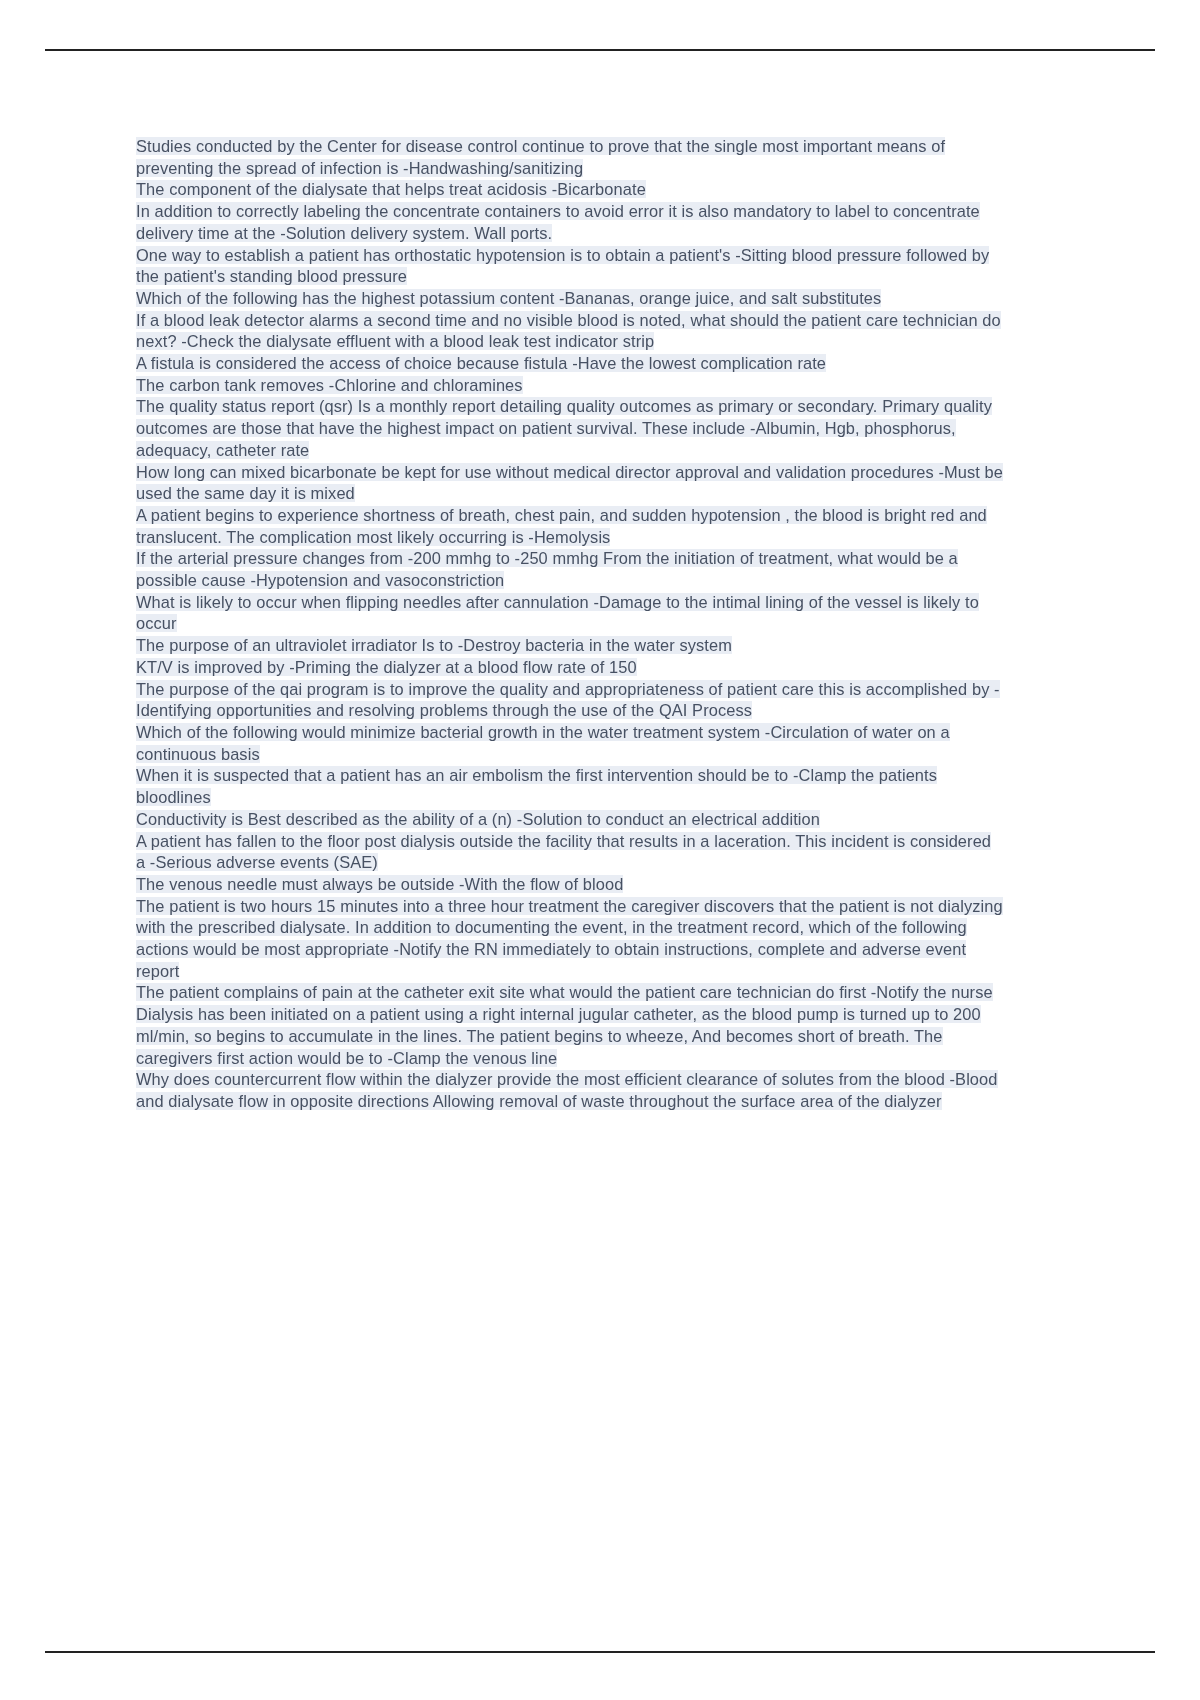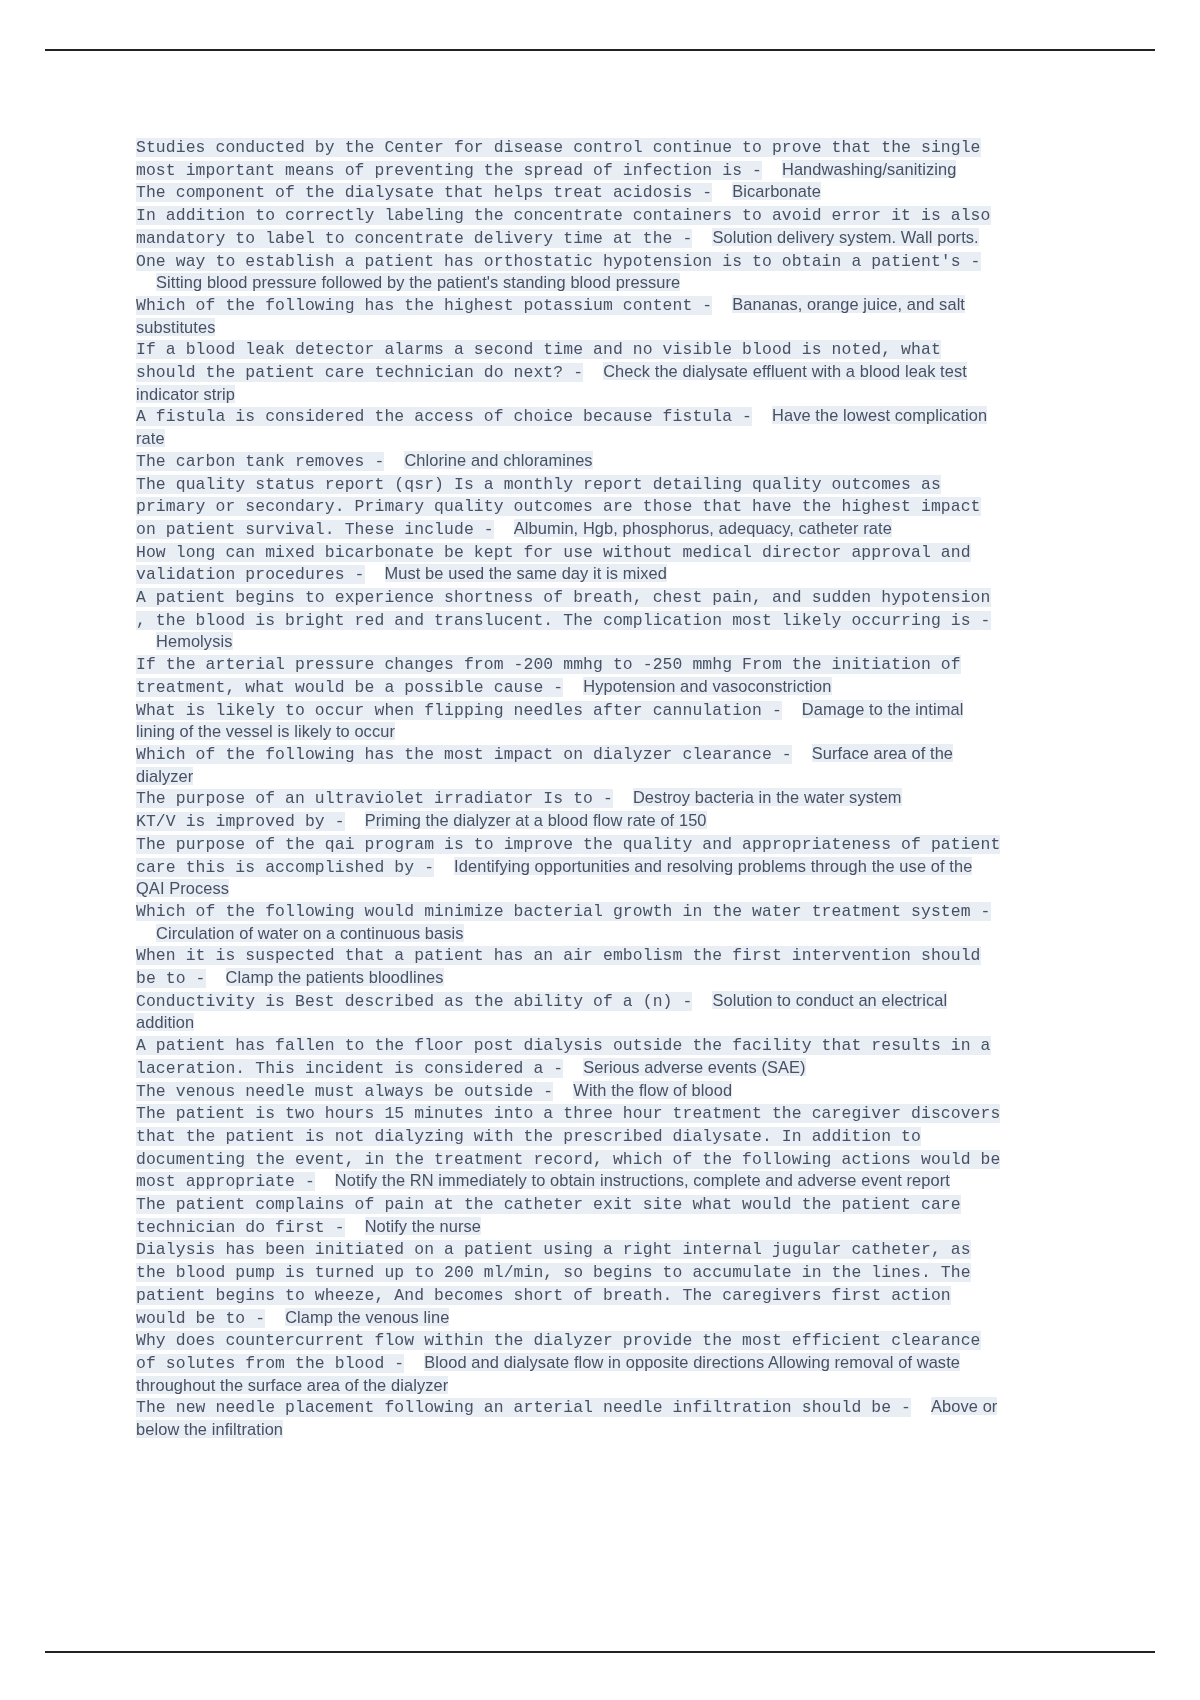--- a/index.html
+++ b/index.html
@@ -37,25 +37,24 @@
     font-size: 16.4px;
     line-height: 21.7px;
     letter-spacing: 0.1px;
   }
   .qa {
     margin: 0;
     padding: 0;
   }
   .qa .q {
     background: var(--hl-color, #e8ecf3);
-    font-family: Liberation Mono, monospace;
   }
   .qa .a {
     background: var(--hl-color, #e8ecf3);
-    margin-left: 20px;
+    margin-left: 0;
   }
 </style>
 </head>
 <body style="--page-bg: #ffffff; --text-color: #475163; --hl-color: #e9edf4; --rule-color: #222222;">
 
 <div class="page">
   <div class="rule top"></div>
   <div class="doc-content">
       <p class="qa"><span class="q">Studies conducted by the Center for disease control continue to prove that the single most important means of preventing the spread of infection is -</span><span class="a">Handwashing/sanitizing</span></p>
       <p class="qa"><span class="q">The component of the dialysate that helps treat acidosis -</span><span class="a">Bicarbonate</span></p>
@@ -63,29 +62,27 @@
       <p class="qa"><span class="q">One way to establish a patient has orthostatic hypotension is to obtain a patient's -</span><span class="a">Sitting blood pressure followed by the patient's standing blood pressure</span></p>
       <p class="qa"><span class="q">Which of the following has the highest potassium content -</span><span class="a">Bananas, orange juice, and salt substitutes</span></p>
       <p class="qa"><span class="q">If a blood leak detector alarms a second time and no visible blood is noted, what should the patient care technician do next? -</span><span class="a">Check the dialysate effluent with a blood leak test indicator strip</span></p>
       <p class="qa"><span class="q">A fistula is considered the access of choice because fistula -</span><span class="a">Have the lowest complication rate</span></p>
       <p class="qa"><span class="q">The carbon tank removes -</span><span class="a">Chlorine and chloramines</span></p>
       <p class="qa"><span class="q">The quality status report (qsr) Is a monthly report detailing quality outcomes as primary or secondary. Primary quality outcomes are those that have the highest impact on patient survival. These include -</span><span class="a">Albumin, Hgb, phosphorus, adequacy, catheter rate</span></p>
       <p class="qa"><span class="q">How long can mixed bicarbonate be kept for use without medical director approval and validation procedures -</span><span class="a">Must be used the same day it is mixed</span></p>
       <p class="qa"><span class="q">A patient begins to experience shortness of breath, chest pain, and sudden hypotension , the blood is bright red and translucent. The complication most likely occurring is -</span><span class="a">Hemolysis</span></p>
       <p class="qa"><span class="q">If the arterial pressure changes from -200 mmhg to -250 mmhg From the initiation of treatment, what would be a possible cause -</span><span class="a">Hypotension and vasoconstriction</span></p>
       <p class="qa"><span class="q">What is likely to occur when flipping needles after cannulation -</span><span class="a">Damage to the intimal lining of the vessel is likely to occur</span></p>
-      <p class="qa"><span class="q">Which of the following has the most impact on dialyzer clearance -</span><span class="a">Surface area of the dialyzer</span></p>
       <p class="qa"><span class="q">The purpose of an ultraviolet irradiator Is to -</span><span class="a">Destroy bacteria in the water system</span></p>
       <p class="qa"><span class="q">KT/V is improved by -</span><span class="a">Priming the dialyzer at a blood flow rate of 150</span></p>
       <p class="qa"><span class="q">The purpose of the qai program is to improve the quality and appropriateness of patient care this is accomplished by -</span><span class="a">Identifying opportunities and resolving problems through the use of the QAI Process</span></p>
       <p class="qa"><span class="q">Which of the following would minimize bacterial growth in the water treatment system -</span><span class="a">Circulation of water on a continuous basis</span></p>
       <p class="qa"><span class="q">When it is suspected that a patient has an air embolism the first intervention should be to -</span><span class="a">Clamp the patients bloodlines</span></p>
       <p class="qa"><span class="q">Conductivity is Best described as the ability of a (n) -</span><span class="a">Solution to conduct an electrical addition</span></p>
       <p class="qa"><span class="q">A patient has fallen to the floor post dialysis outside the facility that results in a laceration. This incident is considered a -</span><span class="a">Serious adverse events (SAE)</span></p>
       <p class="qa"><span class="q">The venous needle must always be outside -</span><span class="a">With the flow of blood</span></p>
       <p class="qa"><span class="q">The patient is two hours 15 minutes into a three hour treatment the caregiver discovers that the patient is not dialyzing with the prescribed dialysate. In addition to documenting the event, in the treatment record, which of the following actions would be most appropriate -</span><span class="a">Notify the RN immediately to obtain instructions, complete and adverse event report</span></p>
       <p class="qa"><span class="q">The patient complains of pain at the catheter exit site what would the patient care technician do first -</span><span class="a">Notify the nurse</span></p>
       <p class="qa"><span class="q">Dialysis has been initiated on a patient using a right internal jugular catheter, as the blood pump is turned up to 200 ml/min, so begins to accumulate in the lines. The patient begins to wheeze, And becomes short of breath. The caregivers first action would be to -</span><span class="a">Clamp the venous line</span></p>
       <p class="qa"><span class="q">Why does countercurrent flow within the dialyzer provide the most efficient clearance of solutes from the blood -</span><span class="a">Blood and dialysate flow in opposite directions Allowing removal of waste throughout the surface area of the dialyzer</span></p>
-      <p class="qa"><span class="q">The new needle placement following an arterial needle infiltration should be -</span><span class="a">Above or below the infiltration</span></p>
     </div>
   <div class="rule bottom"></div>
 </div>
 
 </body></html>

